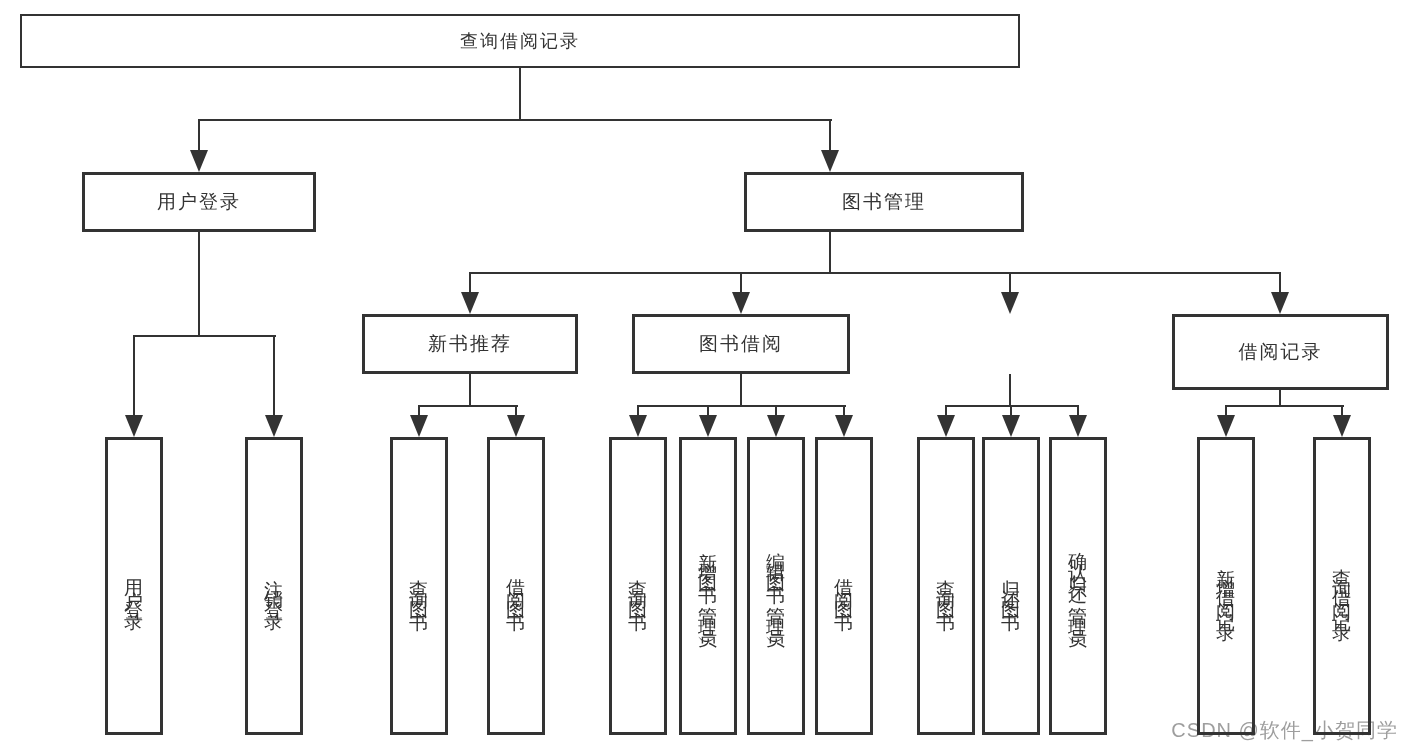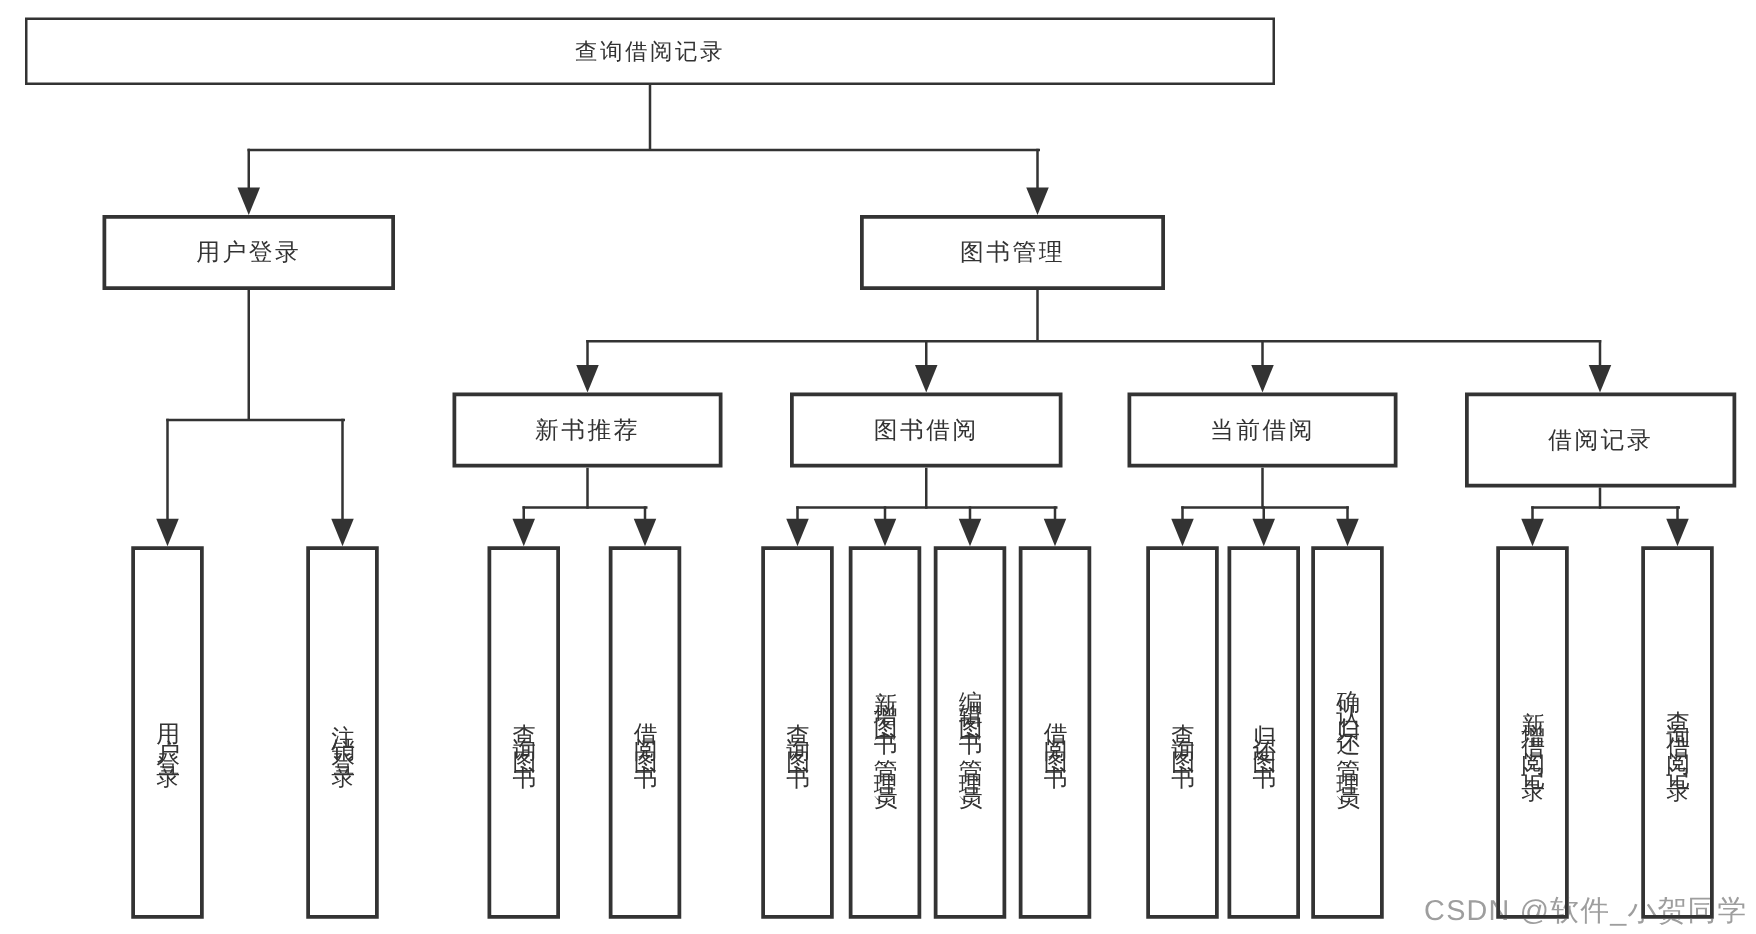--- a/index.html
+++ b/index.html
@@ -50,21 +50,21 @@
   .tri{
     position:absolute;width:0;height:0;
     border-left:9px solid transparent;
     border-right:9px solid transparent;
     border-top:22px solid var(--line-color);
     z-index:1;
   }
   .watermark{
     position:absolute;
     right:7px;bottom:3px;
-    font-size:23px;
+    font-size:20px;
     color:var(--wm-color);
     letter-spacing:1px;
     mix-blend-mode:darken;
     z-index:3;
     white-space:nowrap;
   }
 </style>
 </head>
 <body>
 
@@ -125,25 +125,24 @@
   <div class="vl" style="left:1279px;top:374px;height:33px"></div>
   <div class="hl" style="left:1225px;top:405px;width:119px"></div>
   <div class="vl" style="left:1225px;top:405px;height:11px"></div>
   <div class="tri" style="left:1217px;top:415px"></div>
   <div class="vl" style="left:1341px;top:405px;height:11px"></div>
   <div class="tri" style="left:1333px;top:415px"></div>
 
   <div class="hbox root" style="left:20px;top:14px;width:1000px;height:54px">查询借阅记录</div>
 
   <div class="hbox" style="left:82px;top:172px;width:234px;height:60px">用户登录</div>
-  <div class="hbox" style="left:688px;top:172px;width:244px;height:60px">图书管理</div>
+  <div class="hbox" style="left:744px;top:172px;width:280px;height:60px">图书管理</div>
 
   <div class="hbox" style="left:632px;top:314px;width:218px;height:60px">图书借阅</div>
   <div class="hbox" style="left:362px;top:314px;width:216px;height:60px">新书推荐</div>
-  <div class="hbox" style="left:902px;top:314px;width:216px;height:60px">当前借阅</div>
   <div class="hbox" style="left:1172px;top:314px;width:217px;height:76px">借阅记录</div>
 
   <div class="leaf" style="left:105px">
     <span>用户登录</span>
     </div>
   <div class="leaf" style="left:245px">
     <span>注销登录</span>
     </div>
   <div class="leaf" style="left:390px">
     <span>查询图书</span>

